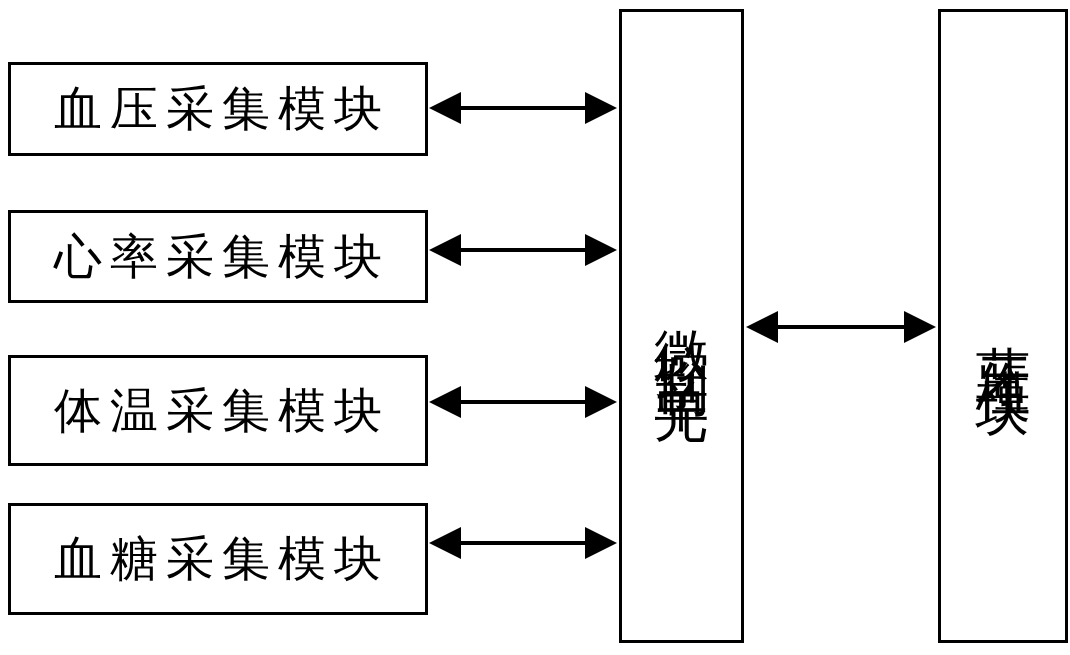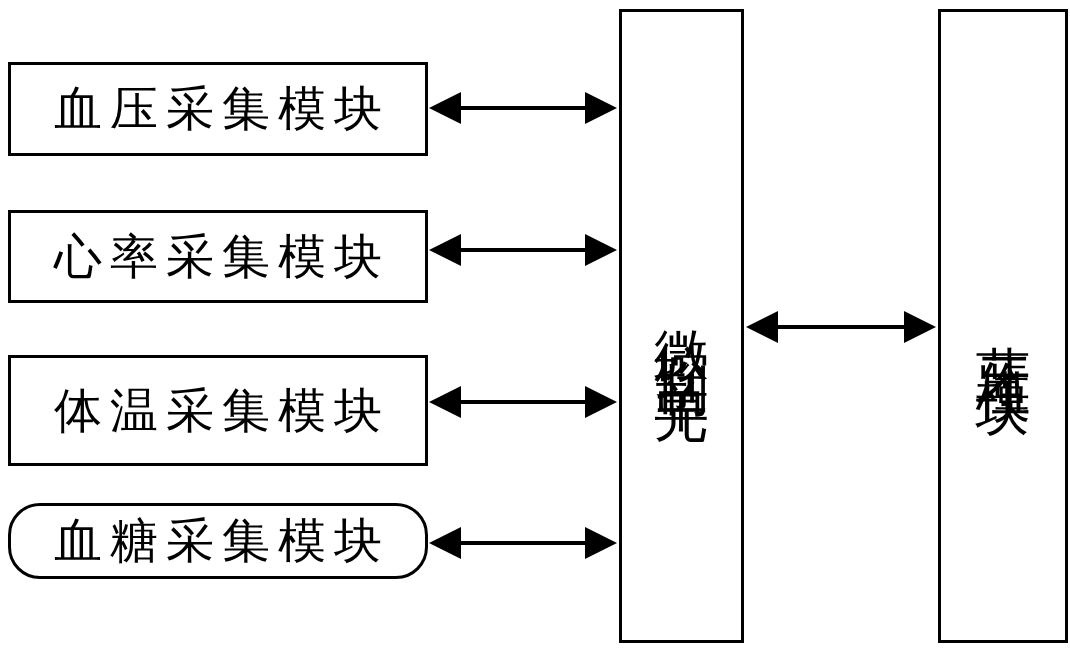--- a/index.html
+++ b/index.html
@@ -23,21 +23,21 @@
     border: 3px solid var(--line);
     background: var(--box-fill);
     display: flex;
     align-items: center;
     justify-content: center;
   }
   .module-box { left: 8px; width: 420px; height: 94px; }
   .module-box.m0 { top: 62px; }
   .module-box.m1 { top: 210px; height: 93px; }
   .module-box.m2 { top: 355px; height: 111px; }
-  .module-box.m3 { top: 503px; height: 76px; border-radius: 32px; }
+  .module-box.m3 { top: 503px; height: 112px; }
   .hlabel {
     font-size: 48px;
     letter-spacing: 8px;
     text-indent: 8px;
     white-space: nowrap;
     line-height: 1;
   }
   .tall-box { top: 9px; height: 634px; }
   .mcu-box { left: 619px; width: 125px; }
   .bt-box  { left: 938px; width: 130px; }

